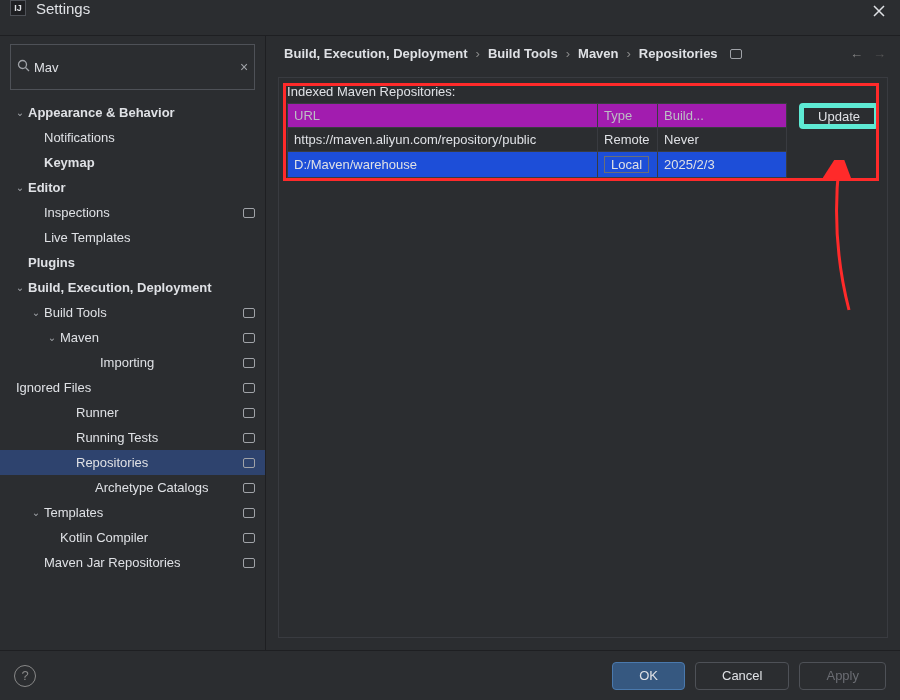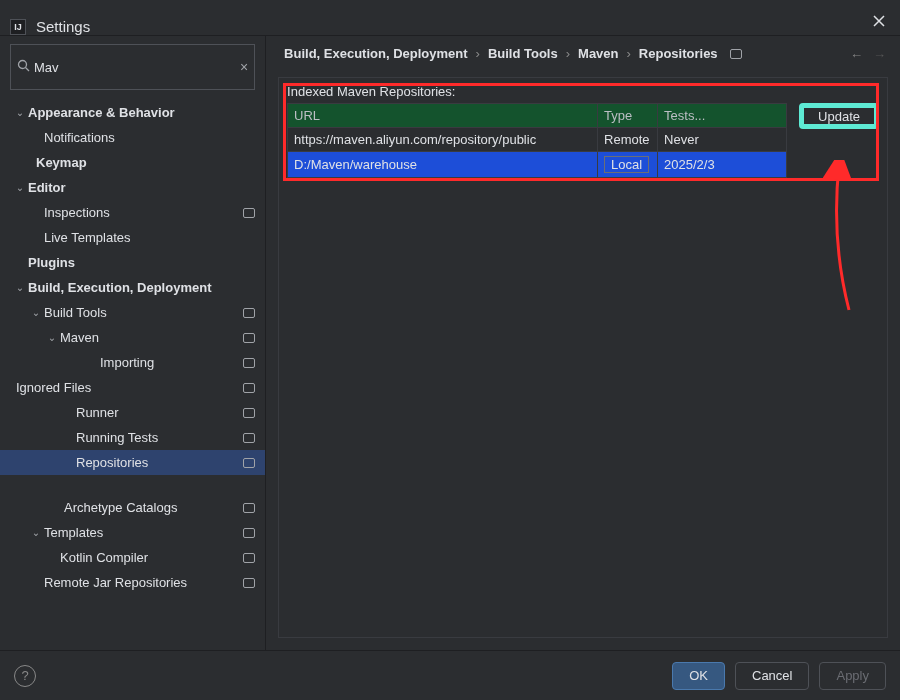--- a/index.html
+++ b/index.html
@@ -8,21 +8,21 @@
   background: #2b2d30;
   color: #dfe1e5;
   font-family: -apple-system, "Segoe UI", Arial, sans-serif;
   font-size: 13px;
   overflow: hidden;
   position: relative;
 }
 .titlebar {
   height: 36px;
   display: flex;
-  align-items: flex-end;
+  align-items: flex-start;
   padding: 0 10px;
   border-bottom: 1px solid #1e1f22;
 }
 .app-icon {
   width: 16px; height: 16px;
   background: #1e1f22;
   border: 1px solid #4e5157;
   margin-right: 10px;
   display: flex; align-items: center; justify-content: center;
   font-size: 9px; font-weight: bold; color: #dfe1e5;
@@ -137,21 +137,21 @@
   border-collapse: collapse;
   width: 500px;
 }
 .repo-table th, .repo-table td {
   border: 1px solid #393b40;
   padding: 4px 6px;
   text-align: left;
   font-weight: normal;
   height: 22px;
 }
-.repo-table th { background: #14532d; color: #bcbec4; }
+.repo-table th { background: #a21caf; color: #bcbec4; }
 .repo-table tr.selected-row td { background: #1d4ed8; }
 .repo-table .cell-inset {
   display: inline-block;
   border: 1px solid #6b6e76;
   padding: 0 6px;
 }
 .update-btn {
   border: 5px solid #5eead4;
   background: #2b2d30;
   color: #dfe1e5;
@@ -188,21 +188,21 @@
   color: #888;
   cursor: pointer;
   font-size: 13px;
 }
 .btn {
   border: 1px solid #4e5157;
   background: #2b2d30;
   color: #dfe1e5;
   border-radius: 4px;
   height: 28px;
-  padding: 0 16px;
+  padding: 0 26px;
   cursor: pointer;
   font-size: 13px;
 }
 .btn.primary { background: #365880; border-color: #4a79ad; }
 .btn.disabled { color: #6a6c72; cursor: default; }
 </style>
 </head>
 <body>
 
 <div class="titlebar">
@@ -231,21 +231,21 @@
     </div>
     <div class="tree" id="tree">
         <div class="tree-row" style="padding-left: 12px;">
           <span class="chev">⌄</span>
           <span class="label bold">Appearance &amp; Behavior</span>
         </div>
         <div class="tree-row" style="padding-left: 28px;">
           <span class="chev"></span>
           <span class="label">Notifications</span>
         </div>
-        <div class="tree-row" style="padding-left: 20px;">
+        <div class="tree-row" style="padding-left: 28px;">
           <span class="chev"></span>
           <span class="label bold">Keymap</span>
         </div>
         <div class="tree-row" style="padding-left: 12px;">
           <span class="chev">⌄</span>
           <span class="label bold">Editor</span>
         </div>
         <div class="tree-row" style="padding-left: 28px;">
           <span class="chev"></span>
           <span class="label">Inspections</span>
@@ -291,38 +291,38 @@
         <div class="tree-row" style="padding-left: 60px;">
           <span class="chev"></span>
           <span class="label">Running Tests</span>
           <span class="tag"></span>
         </div>
         <div class="tree-row selected" style="padding-left: 60px;">
           <span class="chev"></span>
           <span class="label">Repositories</span>
           <span class="tag"></span>
         </div>
-        <div class="tree-row" style="padding-left: 48px; margin-top: 20px;">
+        <div class="tree-row" style="padding-left: 79px;">
           <span class="chev"></span>
           <span class="label">Archetype Catalogs</span>
           <span class="tag"></span>
         </div>
         <div class="tree-row" style="padding-left: 28px;">
           <span class="chev">⌄</span>
           <span class="label">Templates</span>
           <span class="tag"></span>
         </div>
         <div class="tree-row" style="padding-left: 44px;">
           <span class="chev"></span>
           <span class="label">Kotlin Compiler</span>
           <span class="tag"></span>
         </div>
         <div class="tree-row" style="padding-left: 28px;">
           <span class="chev"></span>
-          <span class="label">Remote Jar Repositories</span>
+          <span class="label">Maven Jar Repositories</span>
           <span class="tag"></span>
         </div>
       </div>
   </div>
 
   <div class="content">
     <div class="breadcrumb">
       <span>Build, Execution, Deployment</span>
       <span class="sep">›</span>
       <span>Build Tools</span>
@@ -339,21 +339,21 @@
 
     <div class="main-area">
       <div class="annot-box"></div>
       <div class="section-label">Indexed Maven Repositories:</div>
       <div class="table-wrap">
         <table class="repo-table">
           <thead>
             <tr>
               <th style="width:310px">URL</th>
               <th style="width:60px">Type</th>
-              <th>Tests...</th>
+              <th>Build...</th>
             </tr>
           </thead>
           <tbody id="tbody">
               <tr>
                 <td>https://maven.aliyun.com/repository/public</td>
                 <td>Remote</td>
                 <td>Never</td>
               </tr>
               <tr class="selected-row">
                 <td>D:/Maven/warehouse</td>

